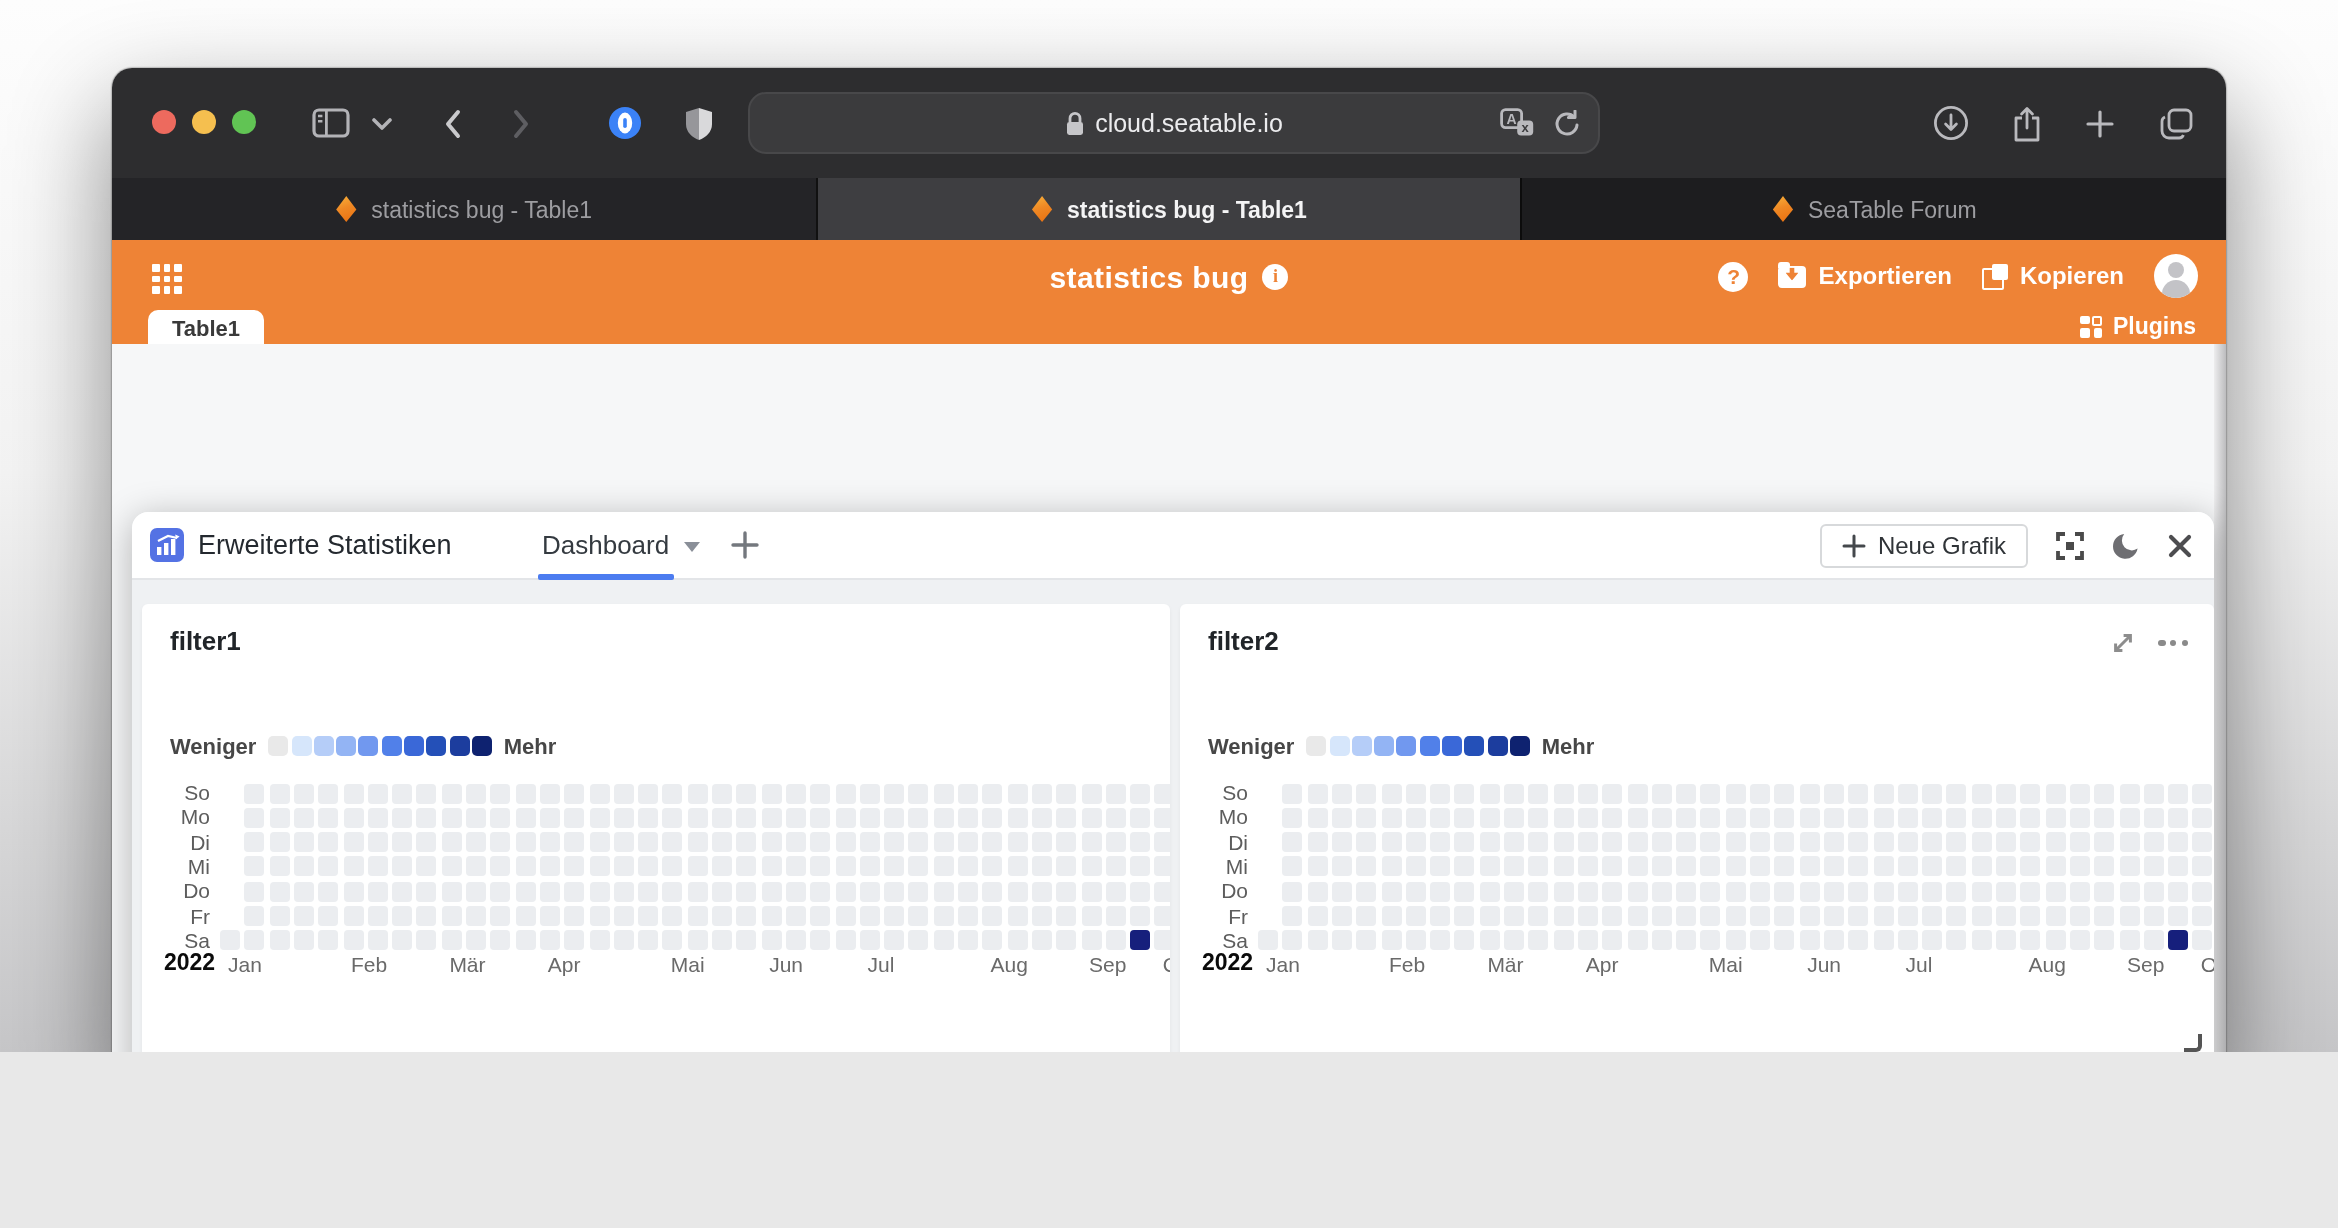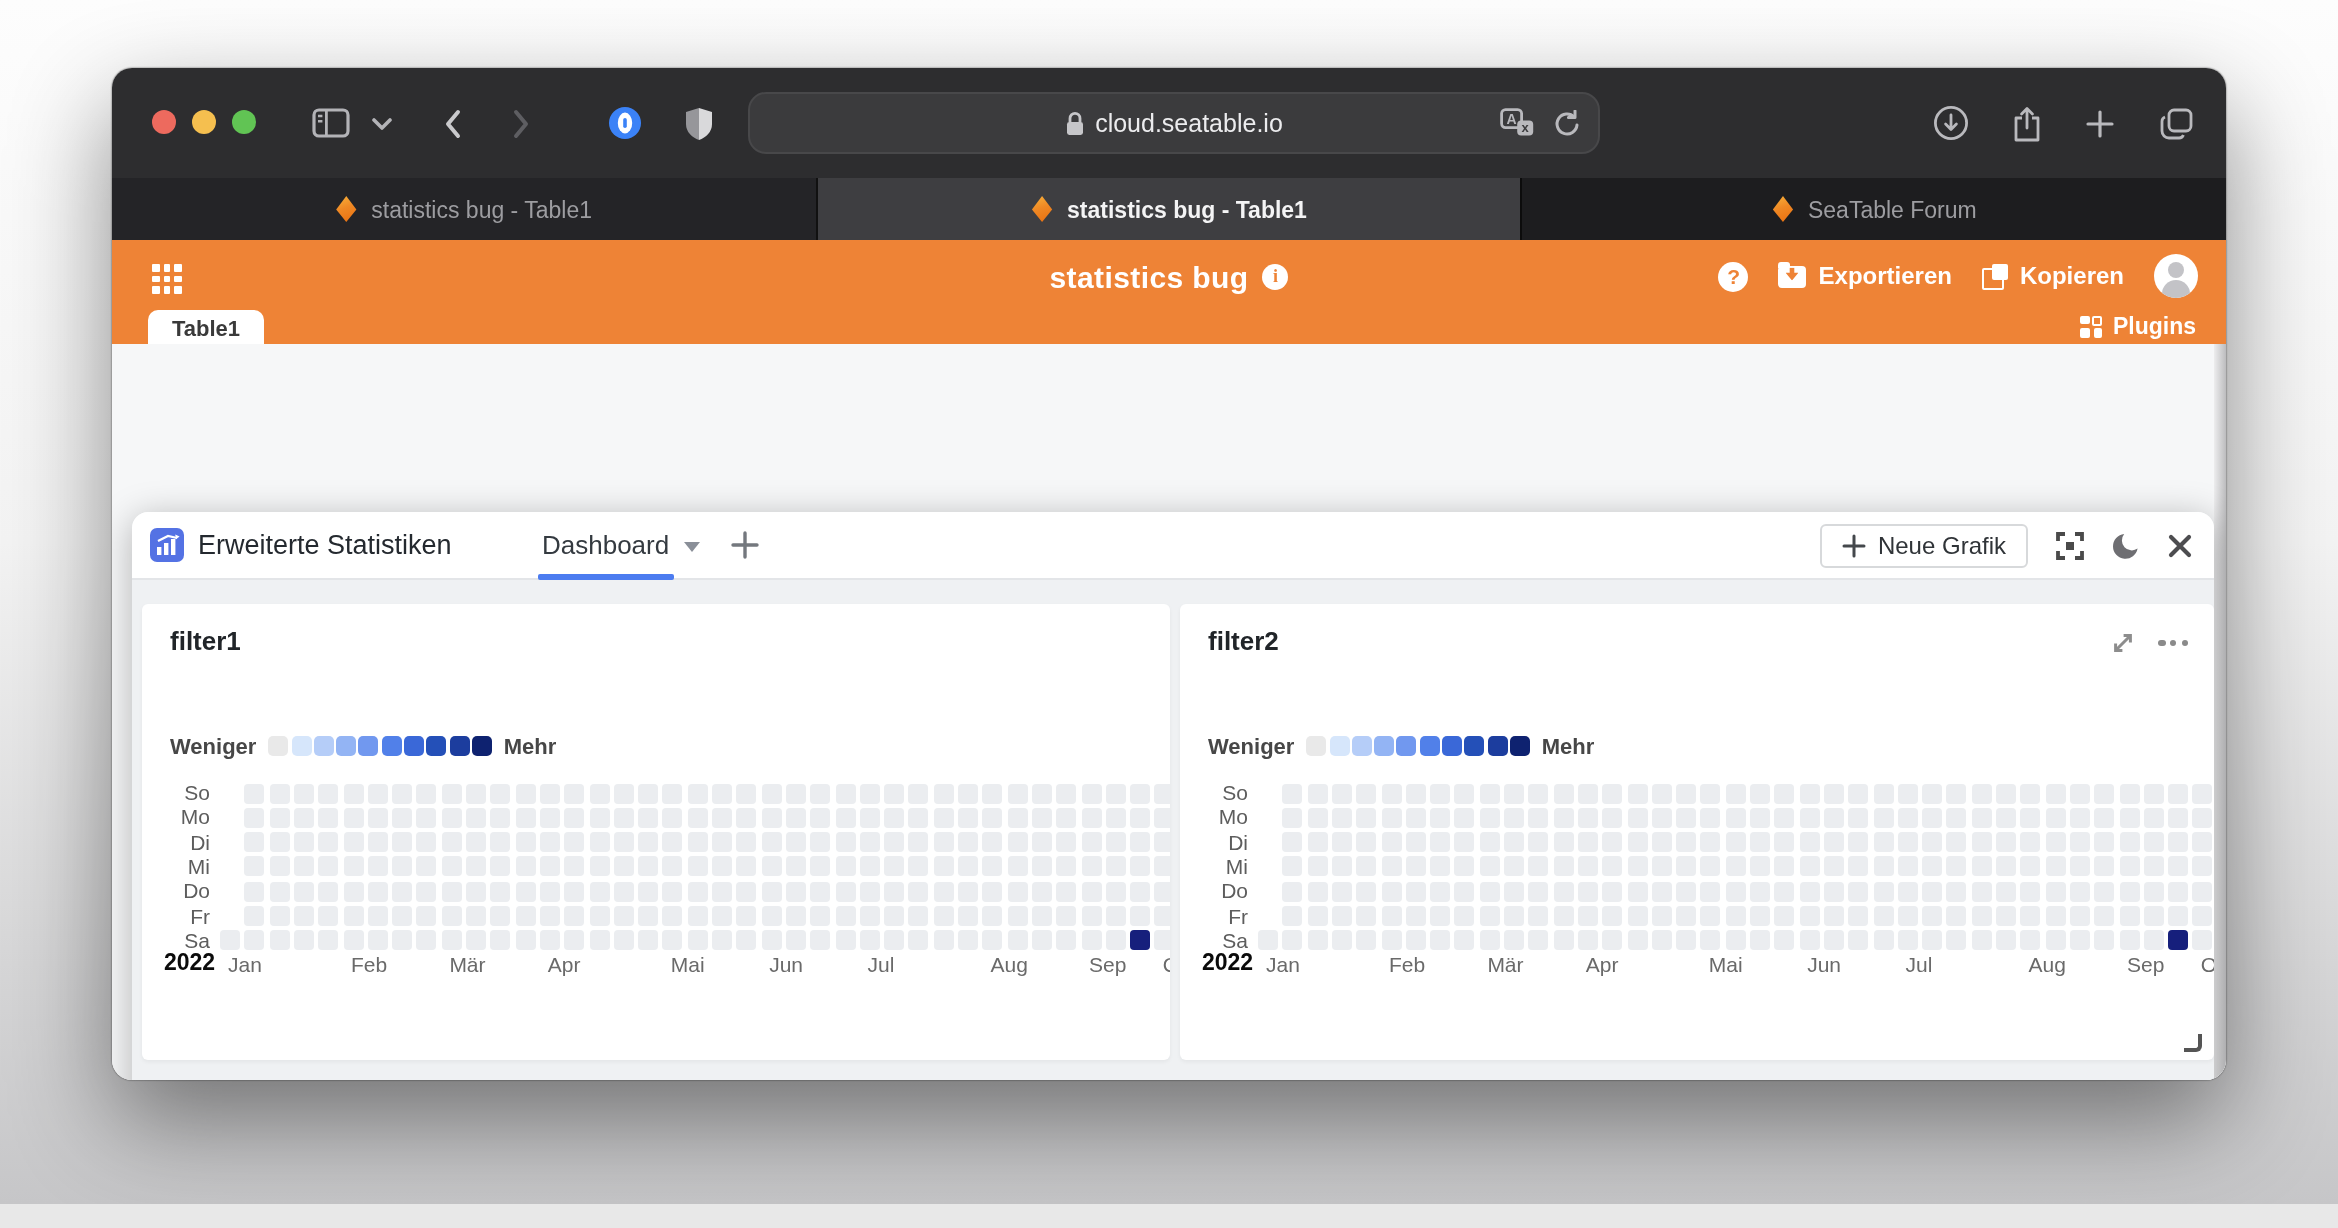--- a/index.html
+++ b/index.html
@@ -1,18 +1,18 @@
 <!DOCTYPE html>
 <html><head>
 <meta charset="utf-8">
 <style>
   * { margin:0; padding:0; box-sizing:border-box; }
   html,body { background:#e8e8e8; }
   body { font-family:"Liberation Sans", sans-serif; }
-  .stage { position:relative; width:2338px; height:1204px; overflow:hidden;
+  .stage { position:relative; width:2338px; height:1052px; overflow:hidden;
            background:linear-gradient(180deg,#fdfdfd 0%,#f3f3f3 45%,#d6d6d7 80%,#c6c6c8 100%); }
   .design { position:absolute; left:0; top:0; width:1169px; height:614px;
             transform:scale(2); transform-origin:0 0; }
 
   
   .mac-window { position:absolute; left:56px; top:34px; width:1057px; height:506px;
     border-radius:10px; overflow:hidden; background:#fff;
     box-shadow:0 1px 0 rgba(255,255,255,.15) inset, 0 20px 50px rgba(0,0,0,.45), 0 0 1px rgba(0,0,0,.7); }
 
   

